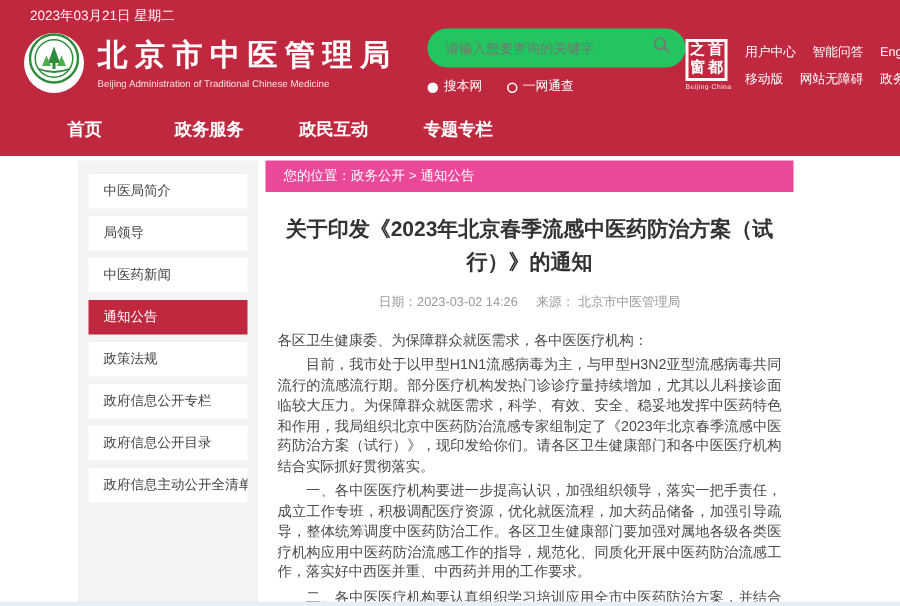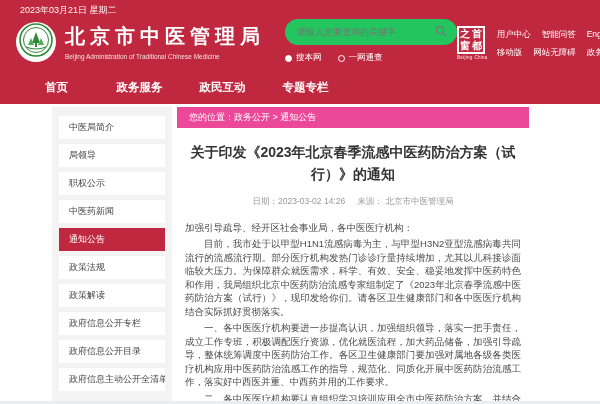--- a/index.html
+++ b/index.html
@@ -132,40 +132,38 @@
         <div class="nav-item">政务服务</div>
         <div class="nav-item">政民互动</div>
         <div class="nav-item">专题专栏</div>
       </div>
   </div>
 
   <div class="content">
     <div class="sidebar">
         <div class="side-item">中医局简介</div>
         <div class="side-item">局领导</div>
-        <div class="side-item">职权公示</div>
         <div class="side-item">中医药新闻</div>
         <div class="side-item active">通知公告</div>
         <div class="side-item">政策法规</div>
-        <div class="side-item">政策解读</div>
         <div class="side-item">政府信息公开专栏</div>
         <div class="side-item">政府信息公开目录</div>
         <div class="side-item">政府信息主动公开全清单</div>
       </div>
 
     <div class="main">
       <div class="breadcrumb">您的位置：政务公开 &gt; 通知公告</div>
       <div class="article">
         <div class="article-title">关于印发《2023年北京春季流感中医药防治方案（试行）》的通知</div>
         <div class="article-meta">
           <span>日期：2023-03-02 14:26</span>
           <span>来源： 北京市中医管理局</span>
         </div>
         <div class="article-body">
-            <p>加强引导疏导、经开区社会事业局，各中医医疗机构：</p>
+            <p>各区卫生健康委、为保障群众就医需求，各中医医疗机构：</p>
             <p>目前，我市处于以甲型H1N1流感病毒为主，与甲型H3N2亚型流感病毒共同流行的流感流行期。部分医疗机构发热门诊诊疗量持续增加，尤其以儿科接诊面临较大压力。为保障群众就医需求，科学、有效、安全、稳妥地发挥中医药特色和作用，我局组织北京中医药防治流感专家组制定了《2023年北京春季流感中医药防治方案（试行）》，现印发给你们。请各区卫生健康部门和各中医医疗机构结合实际抓好贯彻落实。</p>
             <p>一、各中医医疗机构要进一步提高认识，加强组织领导，落实一把手责任，成立工作专班，积极调配医疗资源，优化就医流程，加大药品储备，加强引导疏导，整体统筹调度中医药防治工作。各区卫生健康部门要加强对属地各级各类医疗机构应用中医药防治流感工作的指导，规范化、同质化开展中医药防治流感工作，落实好中西医并重、中西药并用的工作要求。</p>
             <p>二、各中医医疗机构要认真组织学习培训应用全市中医药防治方案，并结合自身实际，根据我局印发的中医药防治方案确定的治疗原则，组织本院专家尽快形成本单位中医药防治方案，并于2023年</p>
           </div>
       </div>
     </div>
   </div>
 
   <div class="footer-strip"></div>
 </div>

